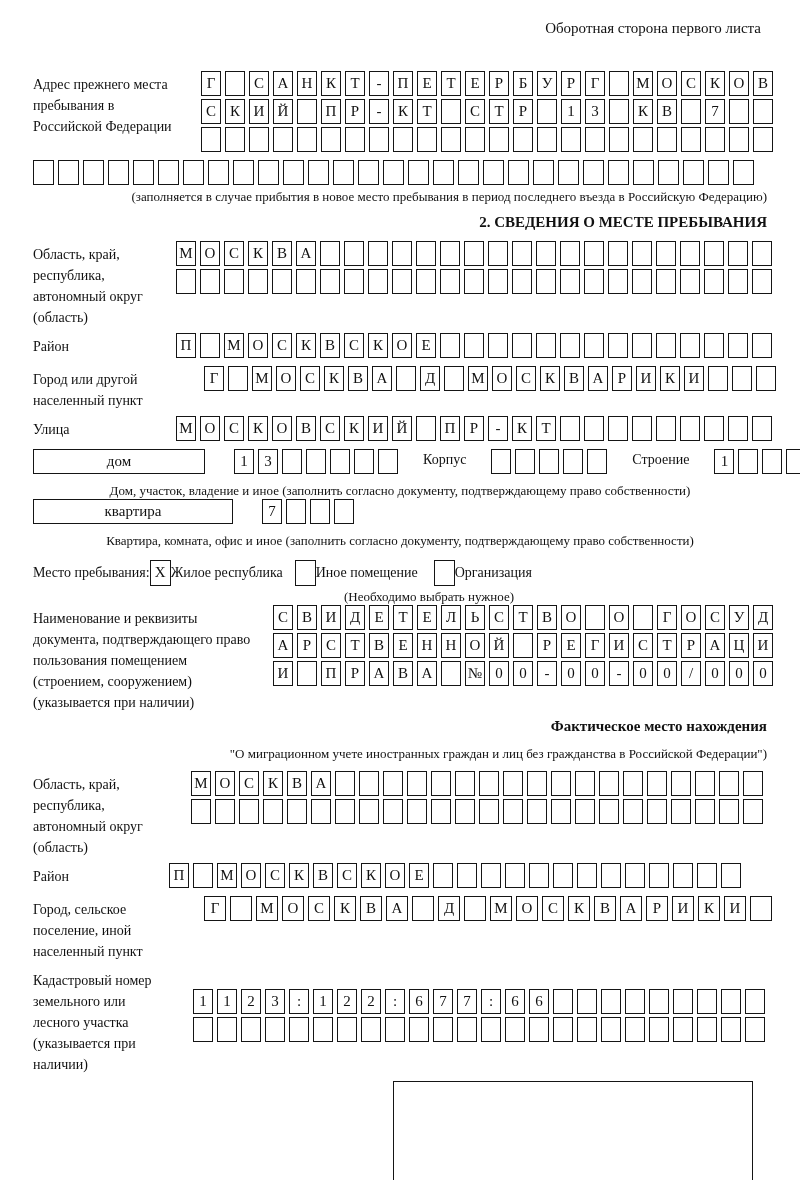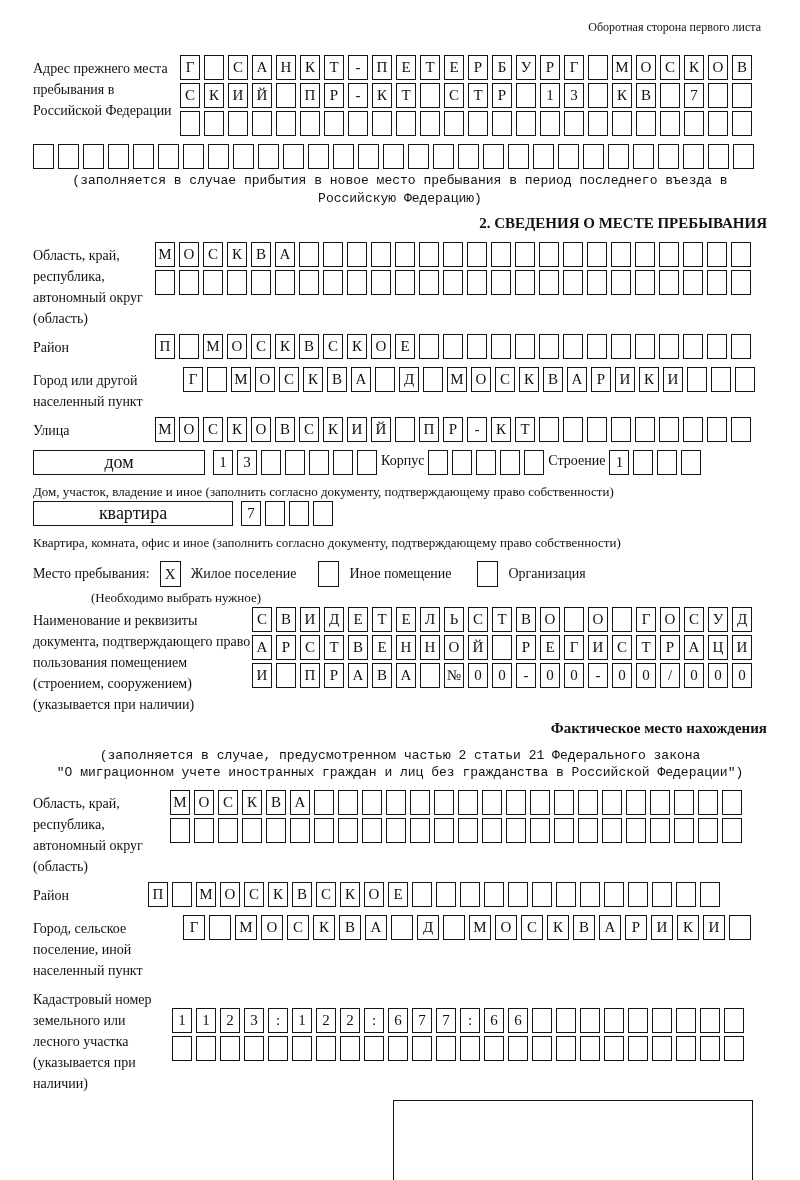--- a/index.html
+++ b/index.html
@@ -4,49 +4,49 @@
 <style>
   html,body{margin:0;padding:0;background:#fff;color:#111;}
   .page{
     position:relative;
     width:800px;height:1180px;
     box-sizing:border-box;
     padding:20px 33px 10px 33px;
     font-family:"Liberation Serif","DejaVu Serif",serif;
     overflow:hidden;
   }
-  .hdr{ text-align:right; font-size:12px; padding-right:6px; margin-bottom:20px;}
-  .row{ display:flex; align-items:flex-start; margin-bottom:5px;}
+  .hdr{ text-align:right; font-size:15px; padding-right:6px; margin-bottom:34px;}
+  .row{ display:flex; align-items:flex-start; margin-bottom:5px;gap:21px;}
   .lbl{ flex:0 0 auto; font-size:14px; line-height:1.5; padding-top:3px;}
   .grids{ display:flex; flex-direction:column;}
   .grid{ display:flex; gap:4px; margin-bottom:3px; flex-wrap:nowrap;}
   .cl{
     flex:0 0 auto; box-sizing:border-box;
     width:20px;height:25px;
     border:1.6px solid #151515; background:#fff;
     display:inline-flex;align-items:center;justify-content:center;
     font-size:15px; line-height:1;
   }
   .grid.wide .cl{width:22px;}
   .grid.fullrow .cl{width:21px;}
-  .note{ font-size:13px; line-height:1.35;}
-  .note.center{ text-align:center;font-family:Liberation Mono, monospace;}
+  .note{ font-size:13px; line-height:1.35;text-align:center;}
+  .note.center{ text-align:right;}
   .sec-title{ text-align:right; font-weight:bold; font-size:15px; margin:8px 0 10px 0;}
   .widebox{
     box-sizing:border-box; height:25px; border:1.6px solid #151515;
     display:inline-flex; align-items:center; justify-content:center;
-    font-size:18px; flex:0 0 auto;
+    font-size:15px; flex:0 0 auto;
   }
   .inline-lbl{ font-size:14px; padding:3px 4px 0 4px; flex:0 0 auto;}
   .cb{
     box-sizing:border-box; width:21px;height:26px; border:1.6px solid #151515;
     display:inline-flex;align-items:center;justify-content:center;
     font-size:15px; flex:0 0 auto;
   }
-  .stay-row{ display:flex; align-items:center; gap:10px; margin:10px 0 2px 0; font-size:14px;}
+  .stay-row{ display:flex; align-items:center; margin:10px 0 2px 0; font-size:14px;}
   .stamp-box{
     box-sizing:border-box; margin-left:360px; width:360px; height:178px;
     border:1.6px solid #151515; margin-top:6px;
   }
   .mt8{margin-top:0;}
 </style>
 </head>
 <body>
 
 <div class="page">
@@ -359,21 +359,21 @@
         <span class="cl"></span>
         <span class="cl"></span>
         <span class="cl"></span>
       </div>
   </div>
   <div class="note">Квартира, комната, офис и иное (заполнить согласно документу, подтверждающему право собственности)</div>
 
   <div class="stay-row">
     <span>Место пребывания:</span>
     <span class="cb">X</span>
-    <span>Жилое поселение</span>
+    <span>Жилое республика</span>
     <span class="cb" style="margin-left:12px"></span>
     <span>Иное помещение</span>
     <span class="cb" style="margin-left:16px"></span>
     <span>Организация</span>
   </div>
   <div class="note" style="margin-left:58px">(Необходимо выбрать нужное)</div>
 
   <div class="row mt8">
     <div class="lbl" style="width:219px">Наименование и реквизиты документа, подтверждающего право пользования помещением (строением, сооружением) (указывается при наличии)</div>
     <div class="grids">
@@ -443,21 +443,20 @@
           <span class="cl">0</span>
           <span class="cl">/</span>
           <span class="cl">0</span>
           <span class="cl">0</span>
           <span class="cl">0</span>
         </div>
     </div>
   </div>
 
   <div class="sec-title" style="margin-top:2px">Фактическое место нахождения</div>
-  <div class="note center">(заполняется в случае, предусмотренном частью 2 статьи 21 Федерального закона</div>
   <div class="note center" style="margin-bottom:8px">"О миграционном учете иностранных граждан и лиц без гражданства в Российской Федерации")</div>
 
   <div class="row">
     <div class="lbl" style="width:137px">Область, край, республика, автономный округ (область)</div>
     <div class="grids">
       <div class="grid">
           <span class="cl">М</span>
           <span class="cl">О</span>
           <span class="cl">С</span>
           <span class="cl">К</span>

